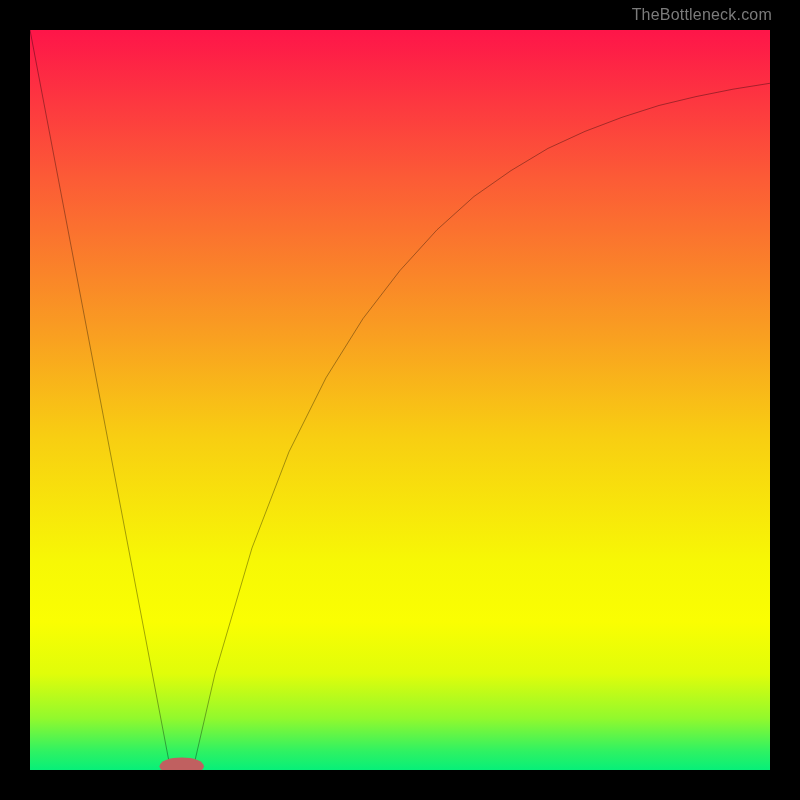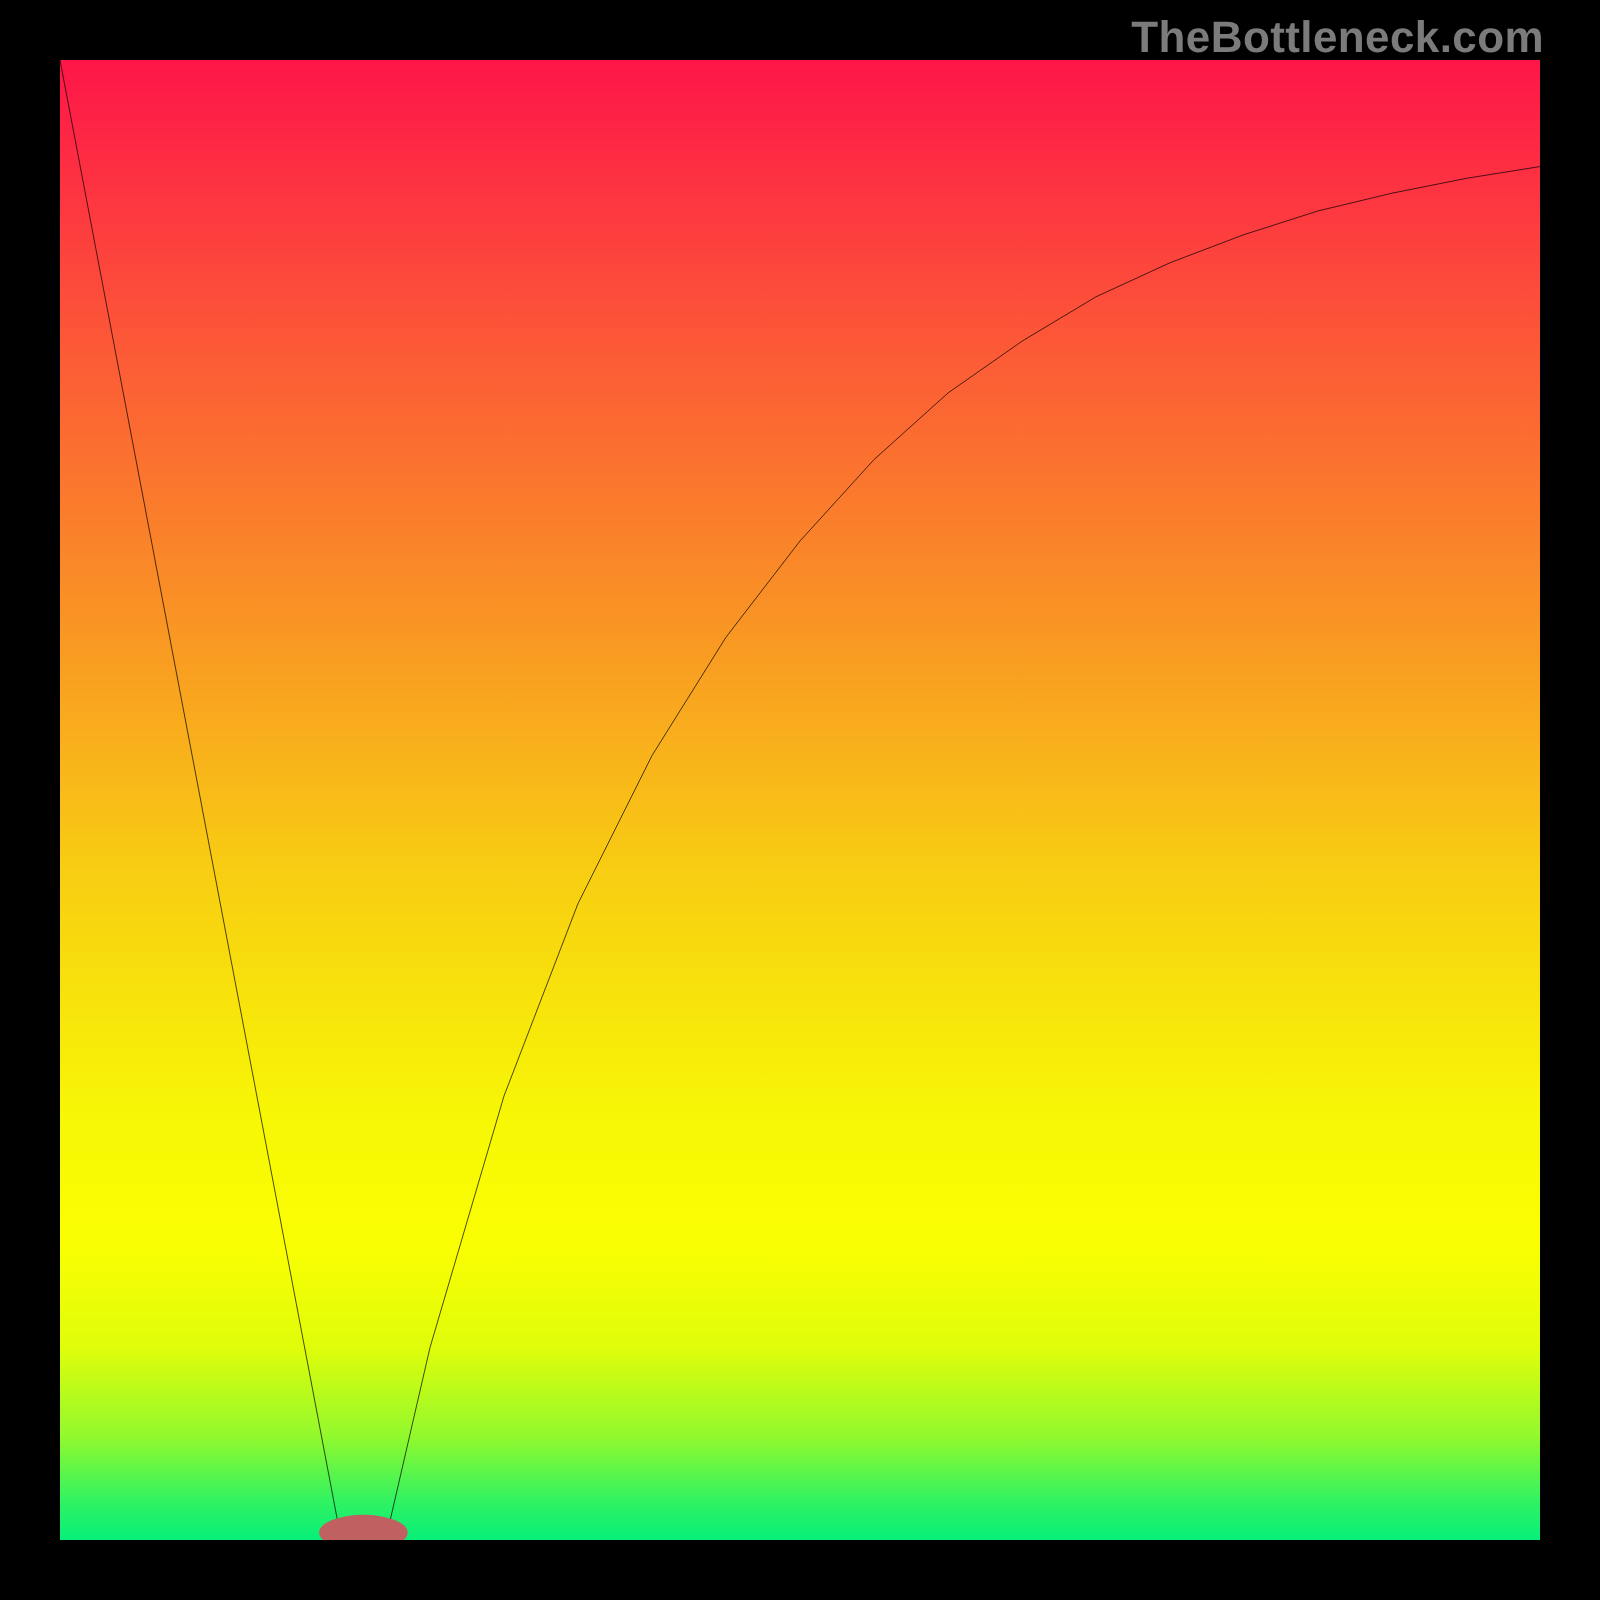--- a/index.html
+++ b/index.html
@@ -23,24 +23,23 @@
     top: 30px;
     width: 740px;
     height: 740px;
     overflow: hidden;
   }
   .watermark {
     position: absolute;
     top: 6px;
     right: 28px;
     color: #7b7b7b;
-    font-size: 22px;
+    font-size: 16px;
     letter-spacing: 0.2px;
     font-family: Arial, Helvetica, sans-serif;
-    font-weight: bold;
   }
   svg {
     display: block;
   }
 </style>
 </head>
 <body>
 
 <div class="frame">
 

